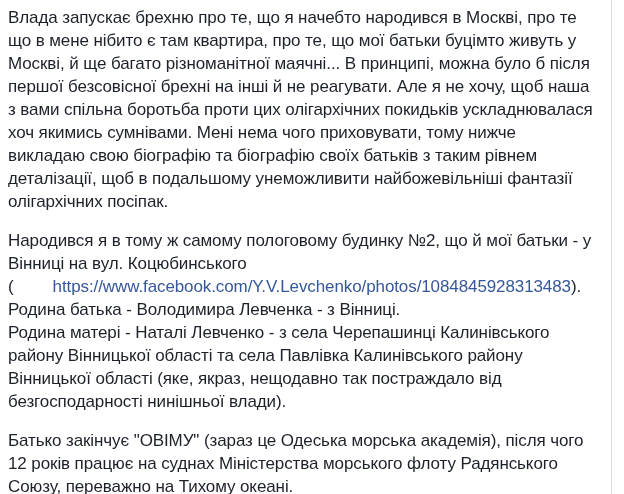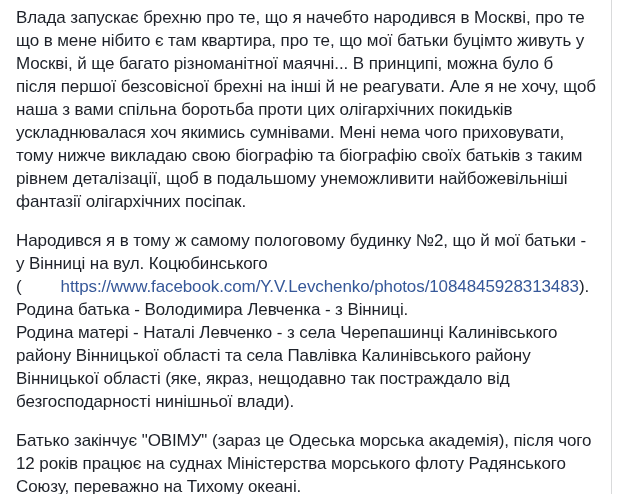--- a/index.html
+++ b/index.html
@@ -19,21 +19,21 @@
     top: 6px;
     left: 8px;
     width: 588px;
     font-size: 17px;
     line-height: 23px;
     letter-spacing: -0.1px;
     color: #1d2129;
     word-wrap: normal;
   }
   .para {
-    margin: 0 0 16px 8px;
+    margin: 0 0 16px 0;
     padding: 0;
   }
   .para:last-child {
     margin-bottom: 0;
   }
   .post-text a {
     color: #365899;
     text-decoration: none;
     cursor: pointer;
     padding-left: 39px;

